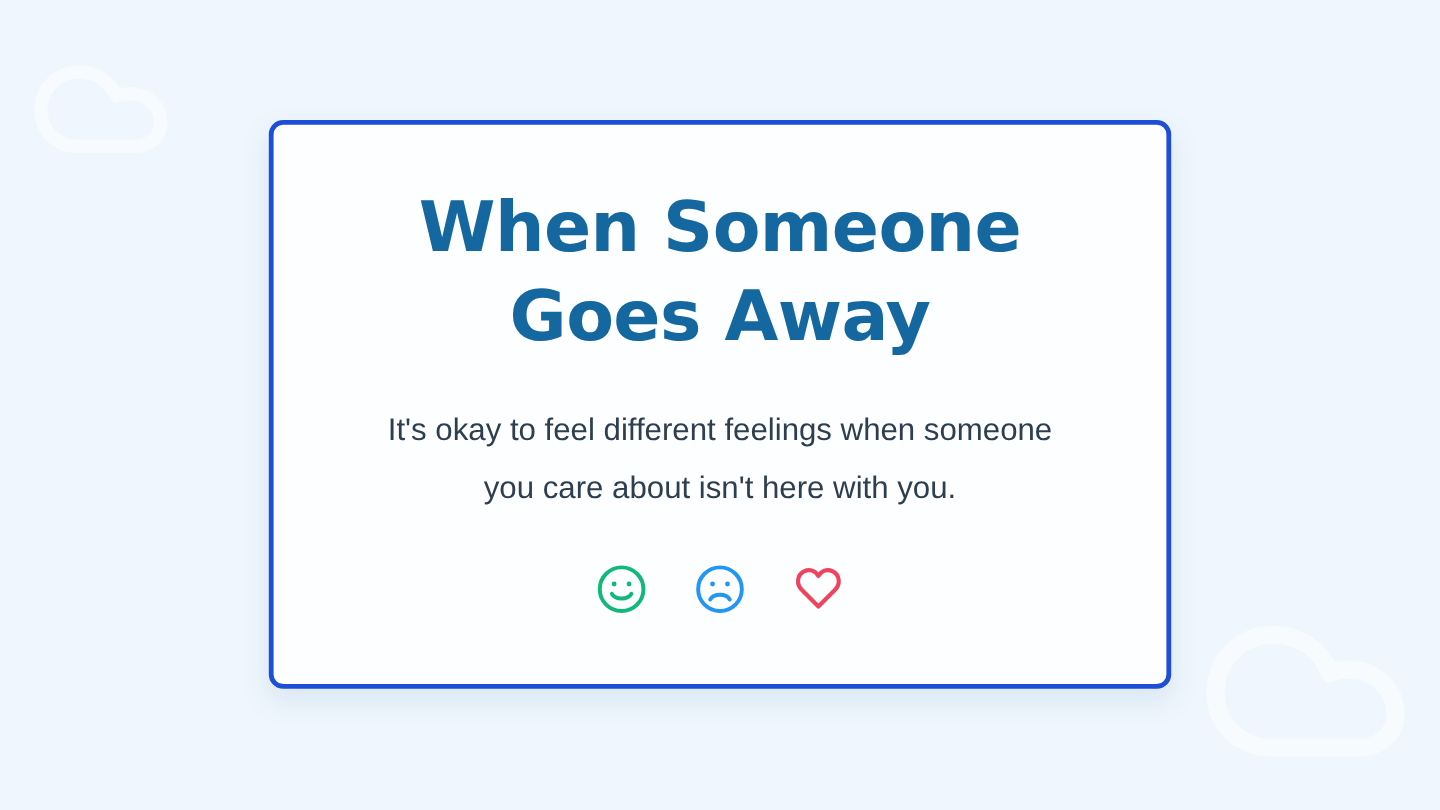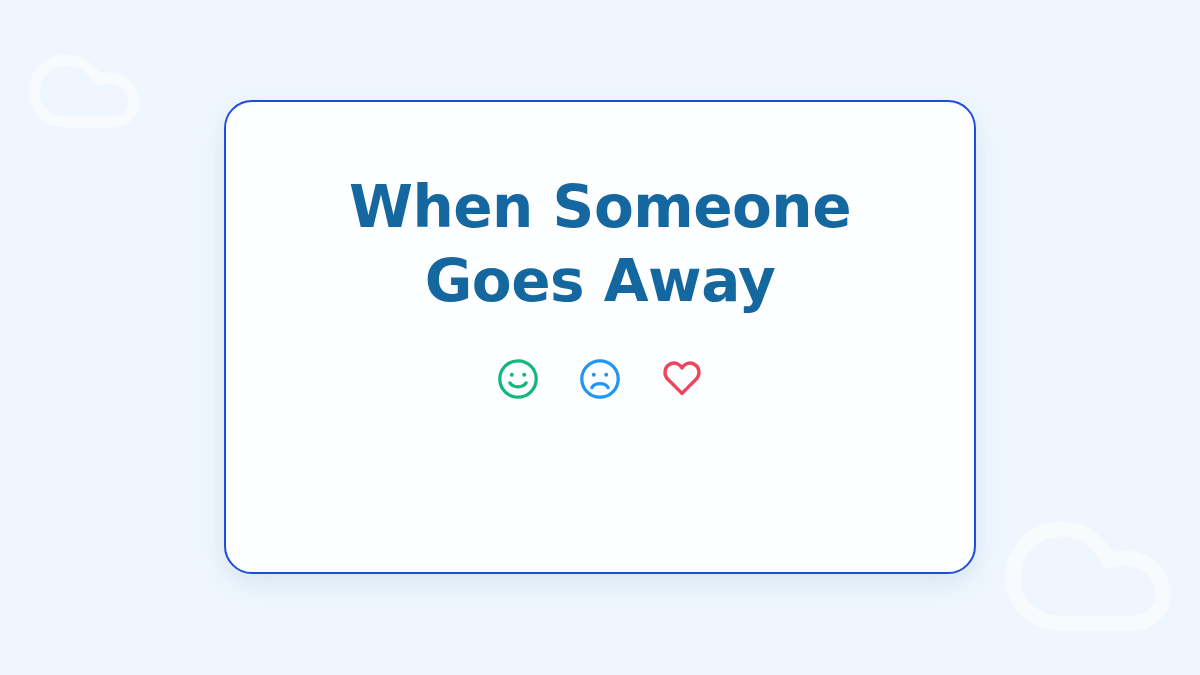--- a/index.html
+++ b/index.html
@@ -35,28 +35,28 @@
   }
 
   
   .card {
     position: absolute;
     left: 224px;
     top: 100px;
     width: 752px;
     height: 474px;
     background: #fdfeff;
-    border: 2px solid #1d4ed8;
-    border-radius: 28px;
+    border: 4px solid #1d4ed8;
+    border-radius: 12px;
     box-shadow: 0 10px 22px rgba(120, 160, 195, 0.18);
     display: flex;
     flex-direction: column;
     align-items: center;
     justify-content: flex-start;
-    padding-top: 68px;
+    padding-top: 48px;
   }
 
   .card-title {
     color: #14679f;
     font-family: "DejaVu Sans", sans-serif;
     font-weight: bold;
     font-size: 58px;
     line-height: 74px;
     letter-spacing: -0.5px;
     text-align: center;
@@ -109,20 +109,21 @@
 <div class="cloud cloud-bottom-right">
   <svg viewBox="0 0 205 140" width="205" height="140" aria-hidden="true">
     <path d="M57 126 C30 126 10 106 10 81 C10 53 31 32 58 32 C80 32 98 45 105 64 C110 62 116 61 121 61 C143 61 160 78 160 98 C160 114 147 126 130 126 Z" fill="none" stroke="#f8fbfe" stroke-width="15" stroke-linejoin="round" stroke-linecap="round"></path>
   </svg>
 </div>
 
 <div class="card">
 
   <h1 class="card-title">When Someone Goes Away</h1>
 
+  <p class="card-subtitle">It's okay to feel different feelings when someone you care about isn't here with you.</p>
 
   <div class="icon-row">
 
     <div class="icon-slot">
       <svg class="emotion-icon" viewBox="0 0 48 48">
         <circle cx="24" cy="24" r="19" fill="none" stroke="#10b87a" stroke-width="3.4"></circle>
         <circle cx="17.5" cy="19.5" r="2.1" fill="#10b87a"></circle>
         <circle cx="30.5" cy="19.5" r="2.1" fill="#10b87a"></circle>
         <path d="M15.5 28 C18.5 33.5 29.5 33.5 32.5 28" fill="none" stroke="#10b87a" stroke-width="3.4" stroke-linecap="round"></path>
       </svg>

